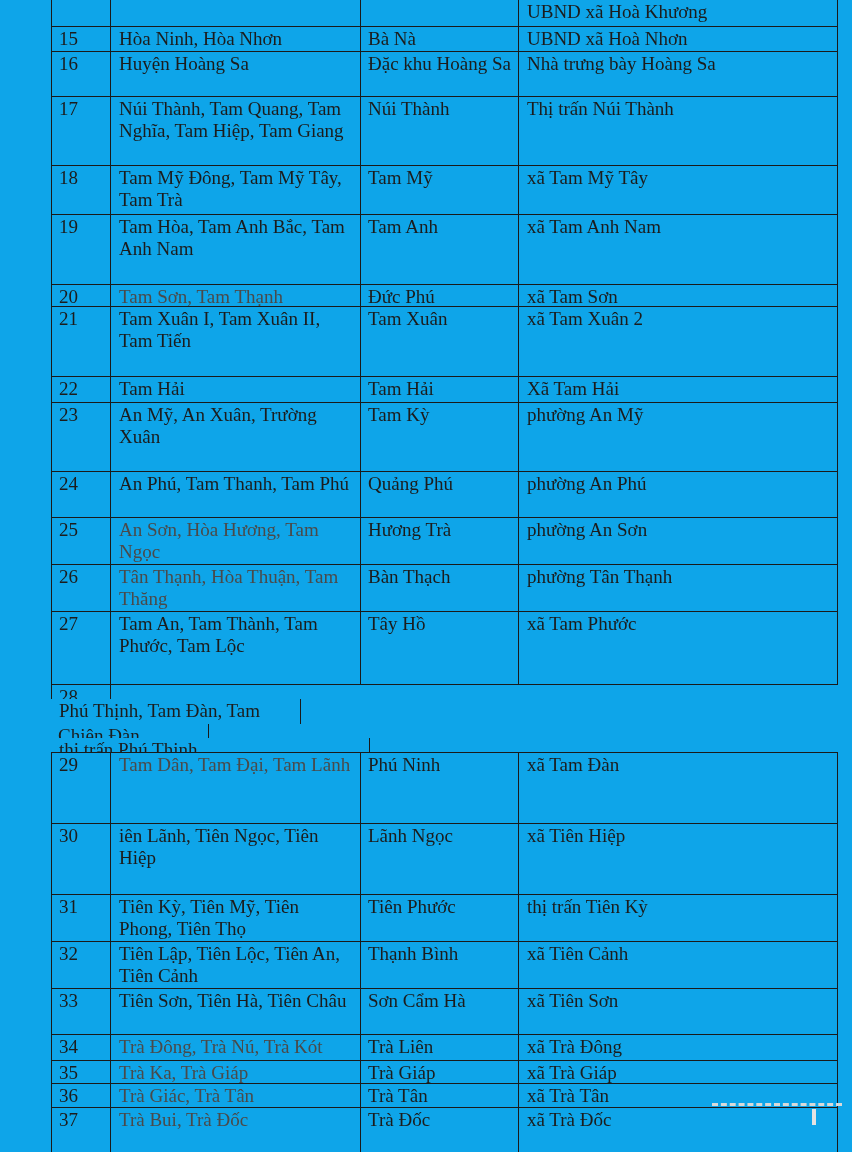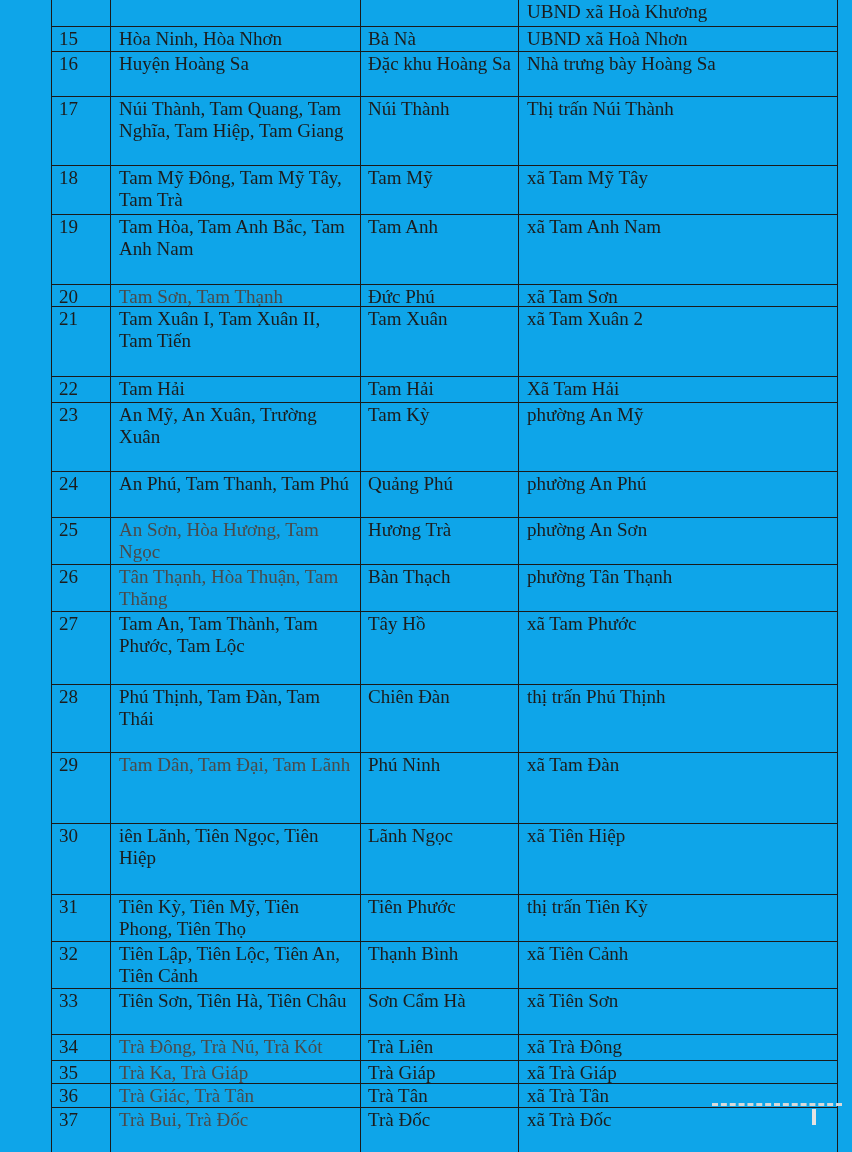--- a/index.html
+++ b/index.html
@@ -102,21 +102,21 @@
         <div class="c c2">Tân Thạnh, Hòa Thuận, Tam Thăng</div>
         <div class="c c3">Bàn Thạch</div>
         <div class="c c4">phường Tân Thạnh</div>
       </div>
       <div class="row" style="height: 73px;">
         <div class="c c1">27</div>
         <div class="c c2">Tam An, Tam Thành, Tam Phước, Tam Lộc</div>
         <div class="c c3">Tây Hồ</div>
         <div class="c c4">xã Tam Phước</div>
       </div>
-      <div class="row" style="height: 68px;">
+      <div class="row" style="height: 68px; flex-direction: column;">
         <div class="c c1">28</div>
         <div class="c c2">Phú Thịnh, Tam Đàn, Tam Thái</div>
         <div class="c c3">Chiên Đàn</div>
         <div class="c c4">thị trấn Phú Thịnh</div>
       </div>
       <div class="row muted" style="height: 71px;">
         <div class="c c1">29</div>
         <div class="c c2">Tam Dân, Tam Đại, Tam Lãnh</div>
         <div class="c c3">Phú Ninh</div>
         <div class="c c4">xã Tam Đàn</div>

